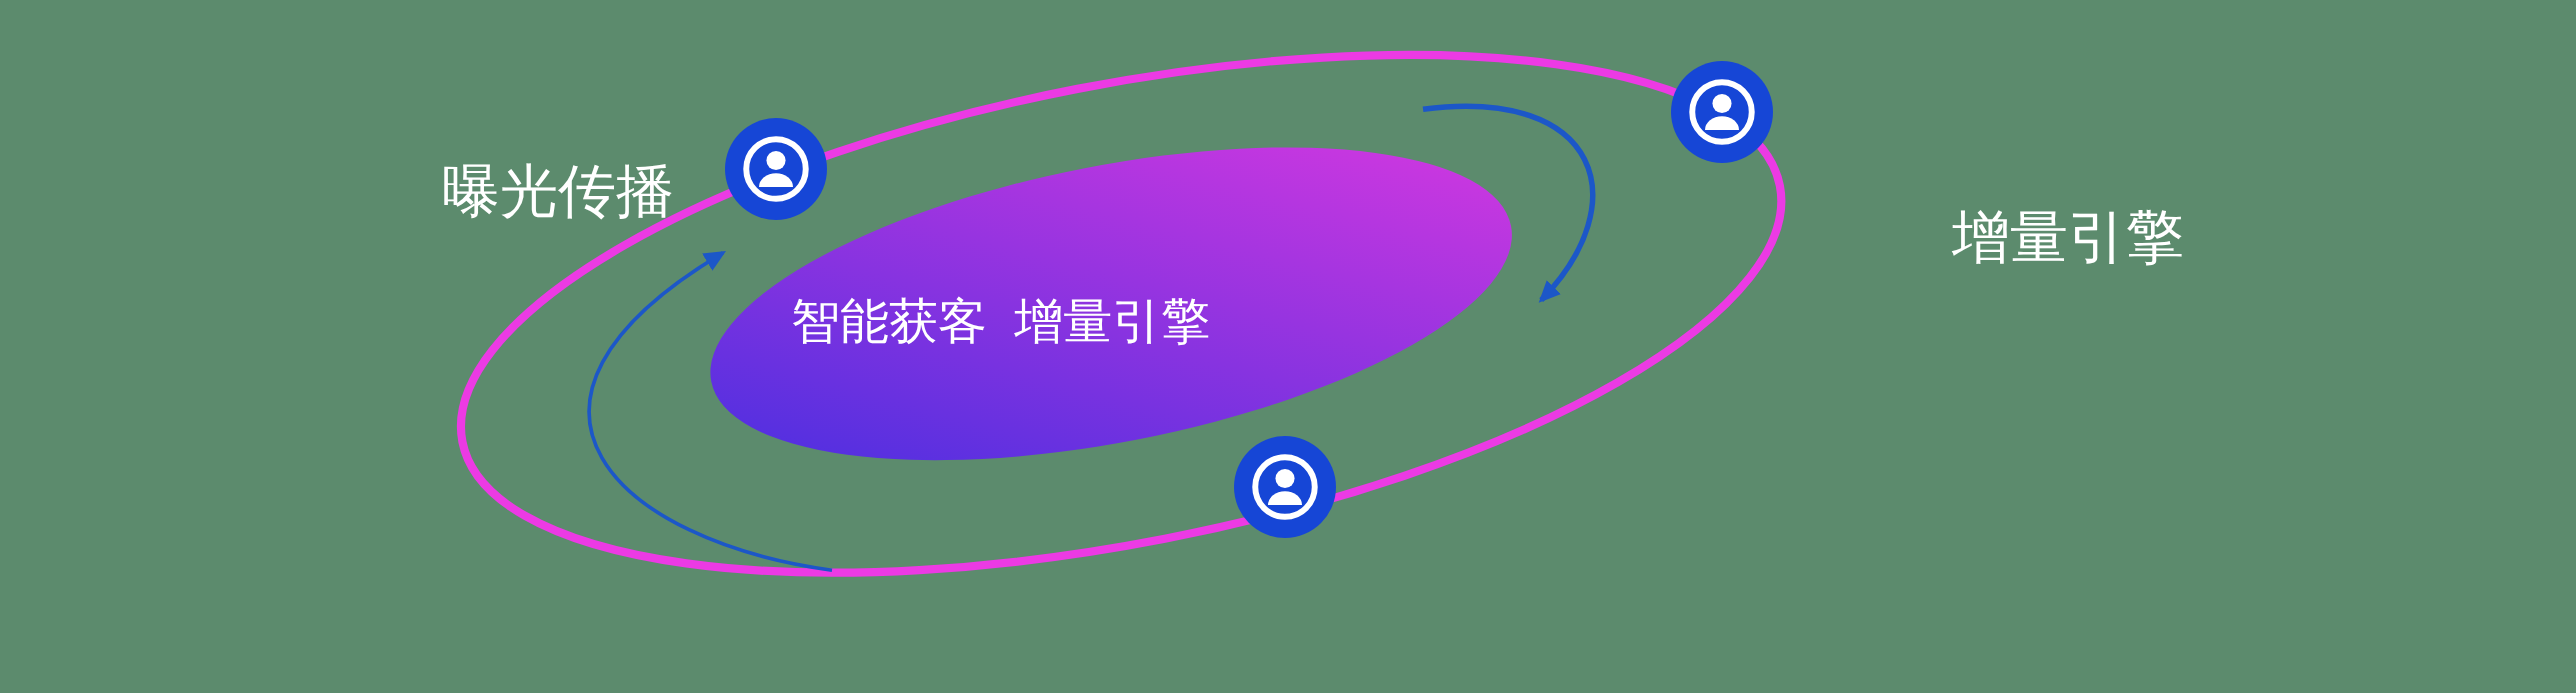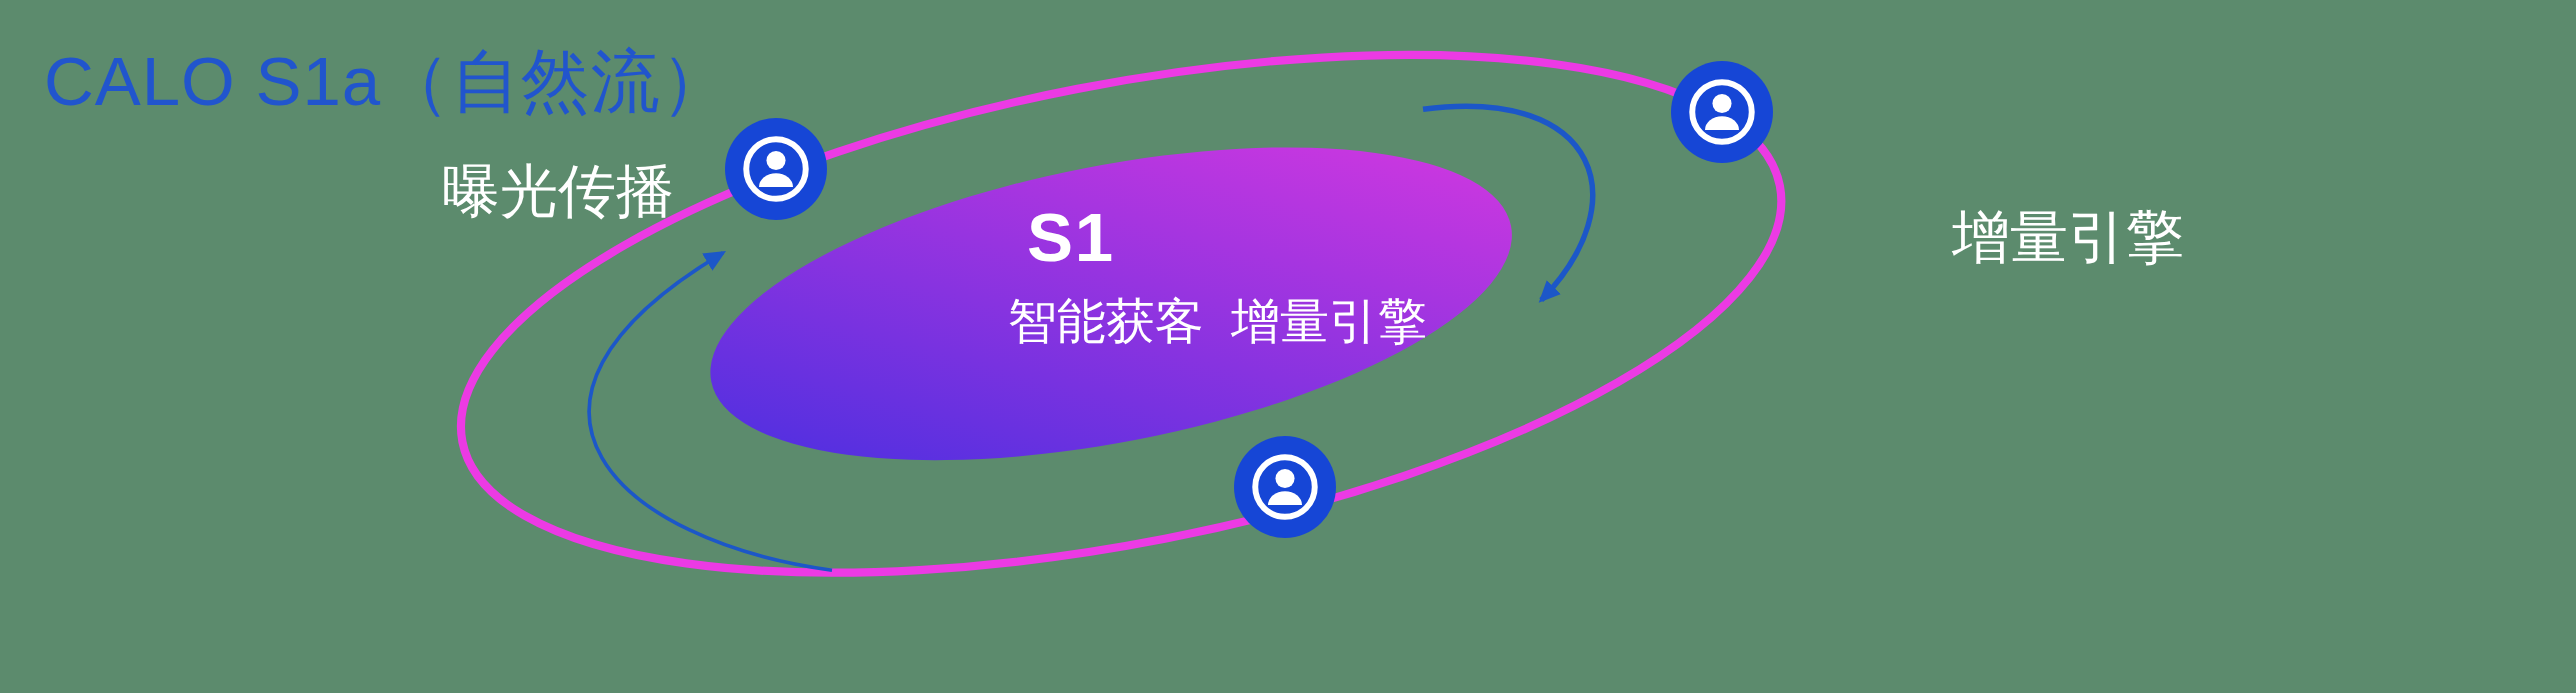--- a/index.html
+++ b/index.html
@@ -34,21 +34,21 @@
     left:980px;top:198px;width:182px;
     text-align:center;
     color:#ffffff;
     font-size:69px;
     font-weight:600;
     letter-spacing:1.8px;
   }
   .core-subtitle{
     position:absolute;
     left:791px;top:289px;width:636px;
-    text-align:right;
+    text-align:left;
     color:#ffffff;
     font-size:49px;
     font-weight:500;
     white-space:pre;
   }
 </style>
 </head>
 <body>
 
 <div class="stage">
@@ -66,21 +66,20 @@
 
     <ellipse cx="1233" cy="345" rx="738" ry="252" fill="none" stroke-width="9" transform="rotate(-11 1233 345)" stroke="#ec3ae4"></ellipse>
 
     <ellipse cx="1222" cy="334" rx="448" ry="152" fill="url(#coreGrad)" transform="rotate(-11 1222 334)"></ellipse>
 
     <path d="M 1565 120 C 1760 95 1800 222 1695 330" fill="none" stroke-width="6" marker-end="url(#arrowHead)" stroke="#1c57c8"></path>
 
     <path d="M 915 627 C 680 595 515 445 795 278" fill="none" stroke-width="4" marker-end="url(#arrowHead)" stroke="#1c57c8"></path>
   </svg>
 
-  <div class="core-title">S1</div>
   <div class="core-subtitle">智能获客  增量引擎</div>
 
   <svg class="node-icon" style="left:725px;top:118px;" viewBox="0 0 48 48">
     <circle cx="24" cy="24" r="24" fill="#1646d6"></circle>
     <circle cx="24" cy="24" r="14" fill="none" stroke="#ffffff" stroke-width="2.8"></circle>
     <circle cx="24" cy="20" r="4.5" fill="#ffffff"></circle>
     <path d="M16 32.5 a8 6.5 0 0 1 16 0 z" fill="#ffffff"></path>
   </svg>
 
   <svg class="node-icon" style="left:1671px;top:61px;" viewBox="0 0 48 48">
@@ -90,20 +89,19 @@
     <path d="M16 32.5 a8 6.5 0 0 1 16 0 z" fill="#ffffff"></path>
   </svg>
 
   <svg class="node-icon" style="left:1234px;top:436px;" viewBox="0 0 48 48">
     <circle cx="24" cy="24" r="24" fill="#1646d6"></circle>
     <circle cx="24" cy="24" r="14" fill="none" stroke="#ffffff" stroke-width="2.8"></circle>
     <circle cx="24" cy="20" r="4.5" fill="#ffffff"></circle>
     <path d="M16 32.5 a8 6.5 0 0 1 16 0 z" fill="#ffffff"></path>
   </svg>
 
-  <div class="label-blue" style="left:44px;top:42px;">CALO S1a（自然流）</div>
   <div class="sublabel" style="left:442px;top:159px;">曝光传播</div>
 
   <div class="sublabel" style="left:1952px;top:205px;">增量引擎</div>
 
 
 </div>
 
 
 </body></html>

